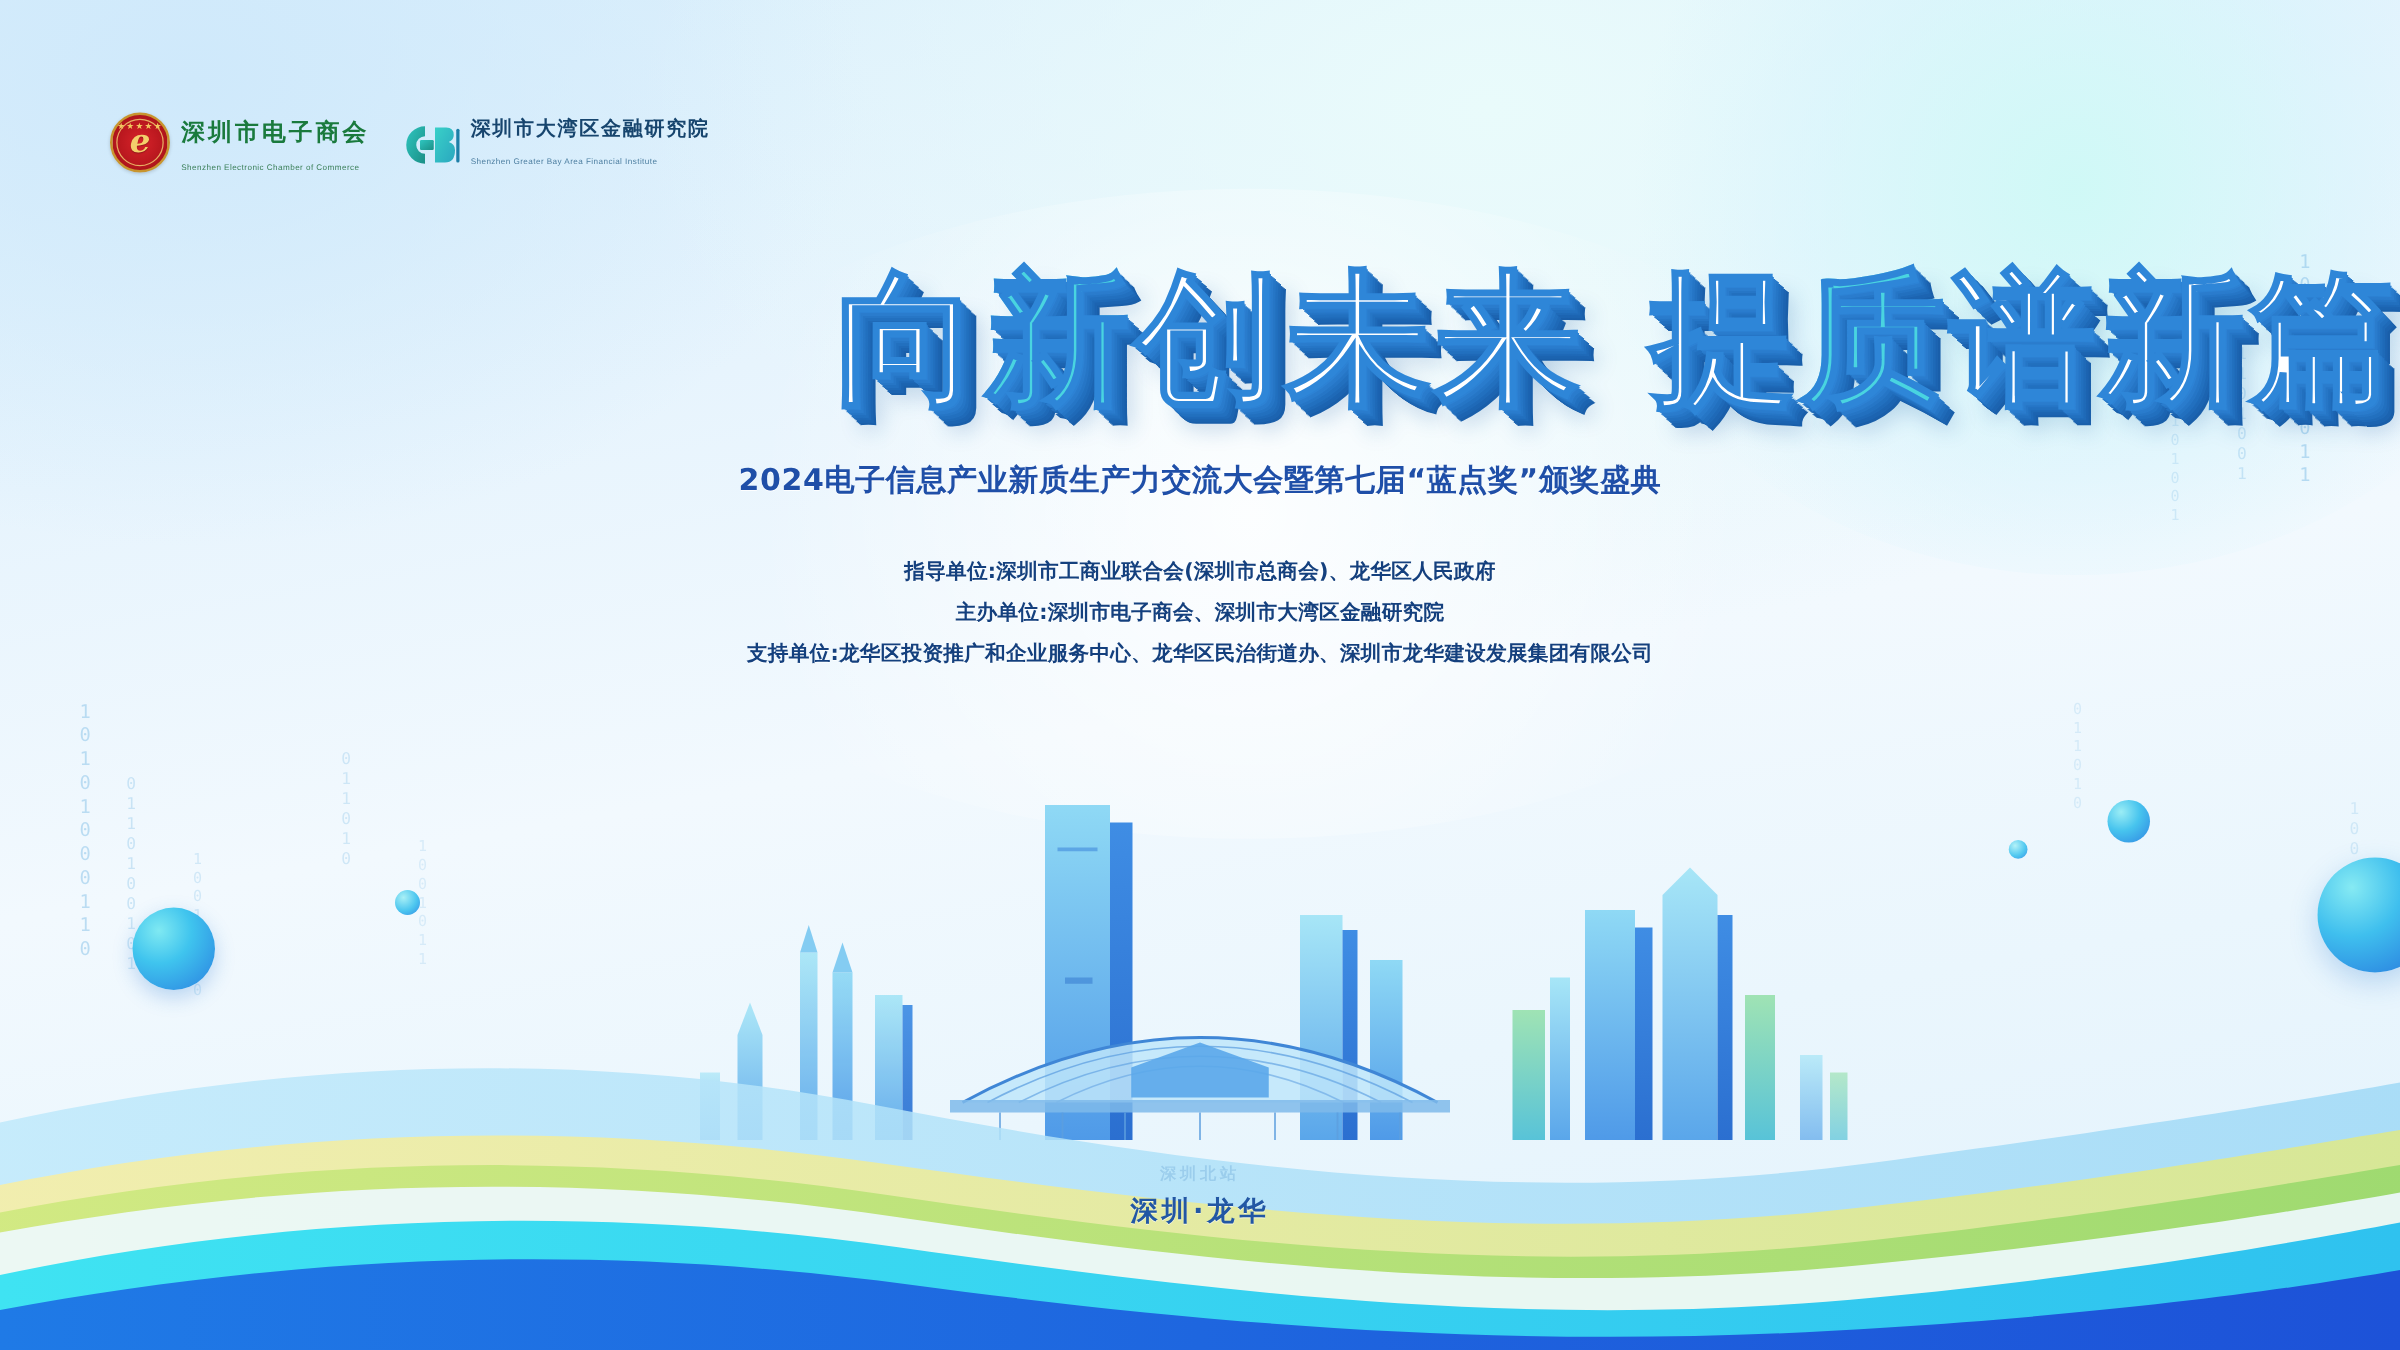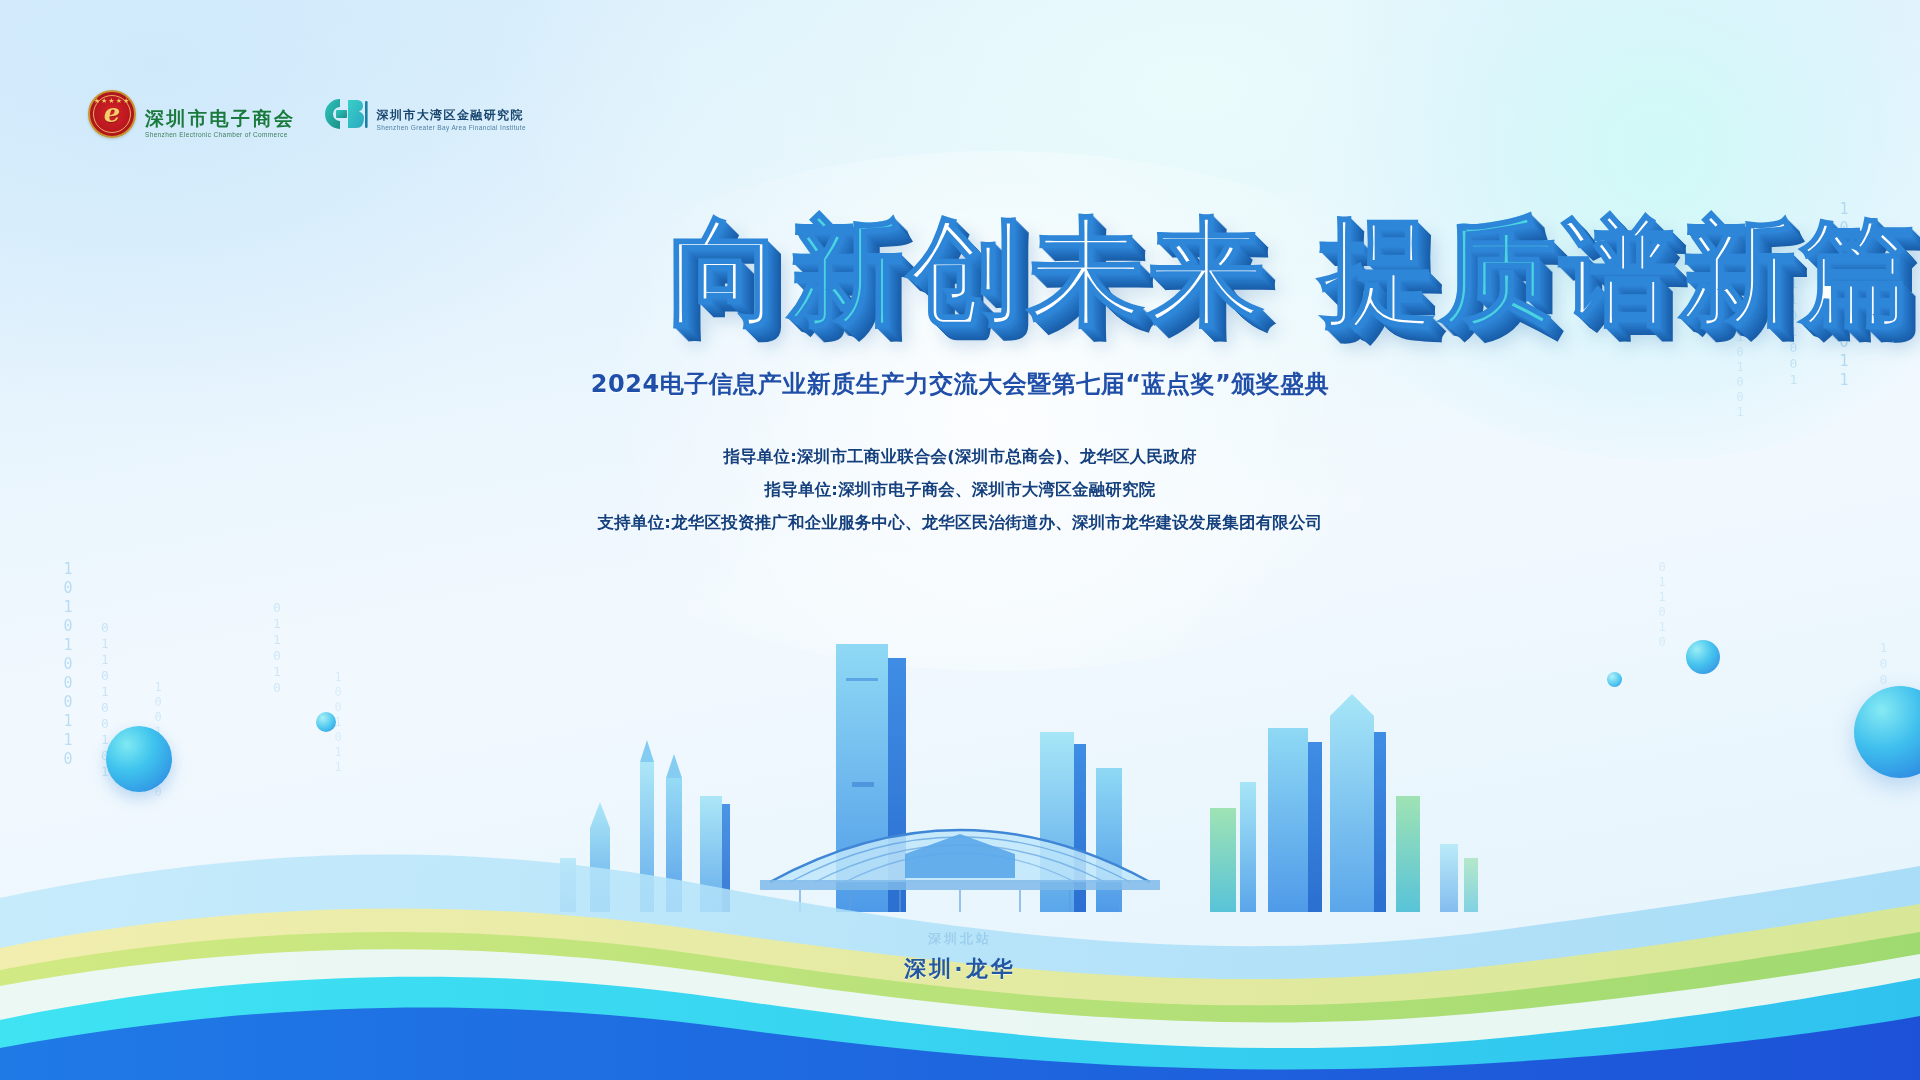--- a/index.html
+++ b/index.html
@@ -97,35 +97,35 @@
     position:absolute; left:50%; top:50%; transform:translate(-50%,-52%);
     font-family:"DejaVu Serif", serif; font-style:italic; font-weight:700;
     font-size:26px; color:#f4cf6b; line-height:1;
     text-shadow:0 1px 1px rgba(0,0,0,.3);
   }
   .seal-star {
     position:absolute; left:50%; top:12%; transform:translateX(-50%);
     font-size:7px; color:#f2c75f; letter-spacing:1px;
   }
 
-  .logo-txt { display:flex; flex-direction:column; gap:2px; }
+  .logo-txt { display:flex; flex-direction:column; gap:14px; }
   .logo-cn {
     font-family:"DejaVu Serif", serif;
     font-weight:700; font-size:19px; letter-spacing:2.5px;
     color:#1a7a3d; line-height:1.05; white-space:nowrap;
   }
   .logo-en {
     font-size:6.5px; letter-spacing:.35px; color:#3a7f58;
     white-space:nowrap; line-height:1.1;
   }
 
   .gbi {
     width:44px; height:34px; flex:none; position:relative;
   }
-  .logo-cn2 { color:#17456e; font-size:12px; letter-spacing:1.4px; }
+  .logo-cn2 { color:#17456e; font-size:16px; letter-spacing:1.4px; }
   .logo-en2 { color:#4c7ea0; }
 
   
   .title-wrap {
     position:absolute; left:0; right:0; top:212px;
     text-align:right; user-select:none;
   }
   .title {
     display:inline-block;
     font-family:"DejaVu Sans", sans-serif;
@@ -278,21 +278,21 @@
   </div>
 
   <div class="title-wrap">
     <div class="title" id="title-render"><span class="ch">向</span><span class="ch accent">新</span><span class="ch">创</span><span class="ch">未</span><span class="ch">来</span><span class="gap"></span><span class="ch">提</span><span class="ch accent">质</span><span class="ch">谱</span><span class="ch">新</span><span class="ch">篇</span></div>
   </div>
 
   <div class="subtitle">2024电子信息产业新质生产力交流大会暨第七届“蓝点奖”颁奖盛典</div>
 
   <div class="orgs">
     <div class="org-line">指导单位:深圳市工商业联合会(深圳市总商会)、龙华区人民政府</div>
-    <div class="org-line">指导单位:深圳市电子商会、深圳市大湾区金融研究院</div>
+    <div class="org-line">主办单位:深圳市电子商会、深圳市大湾区金融研究院</div>
     <div class="org-line">支持单位:龙华区投资推广和企业服务中心、龙华区民治街道办、深圳市龙华建设发展集团有限公司</div>
   </div>
 
   <div class="city">
     <svg viewBox="0 0 1920 330" preserveAspectRatio="none" aria-hidden="true">
       <defs>
         <linearGradient id="bld" x1="0" y1="0" x2="0" y2="1">
           <stop offset="0" stop-color="#8fd9f5"></stop>
             <stop offset="1" stop-color="#4f9ae8"></stop>
         </linearGradient>

